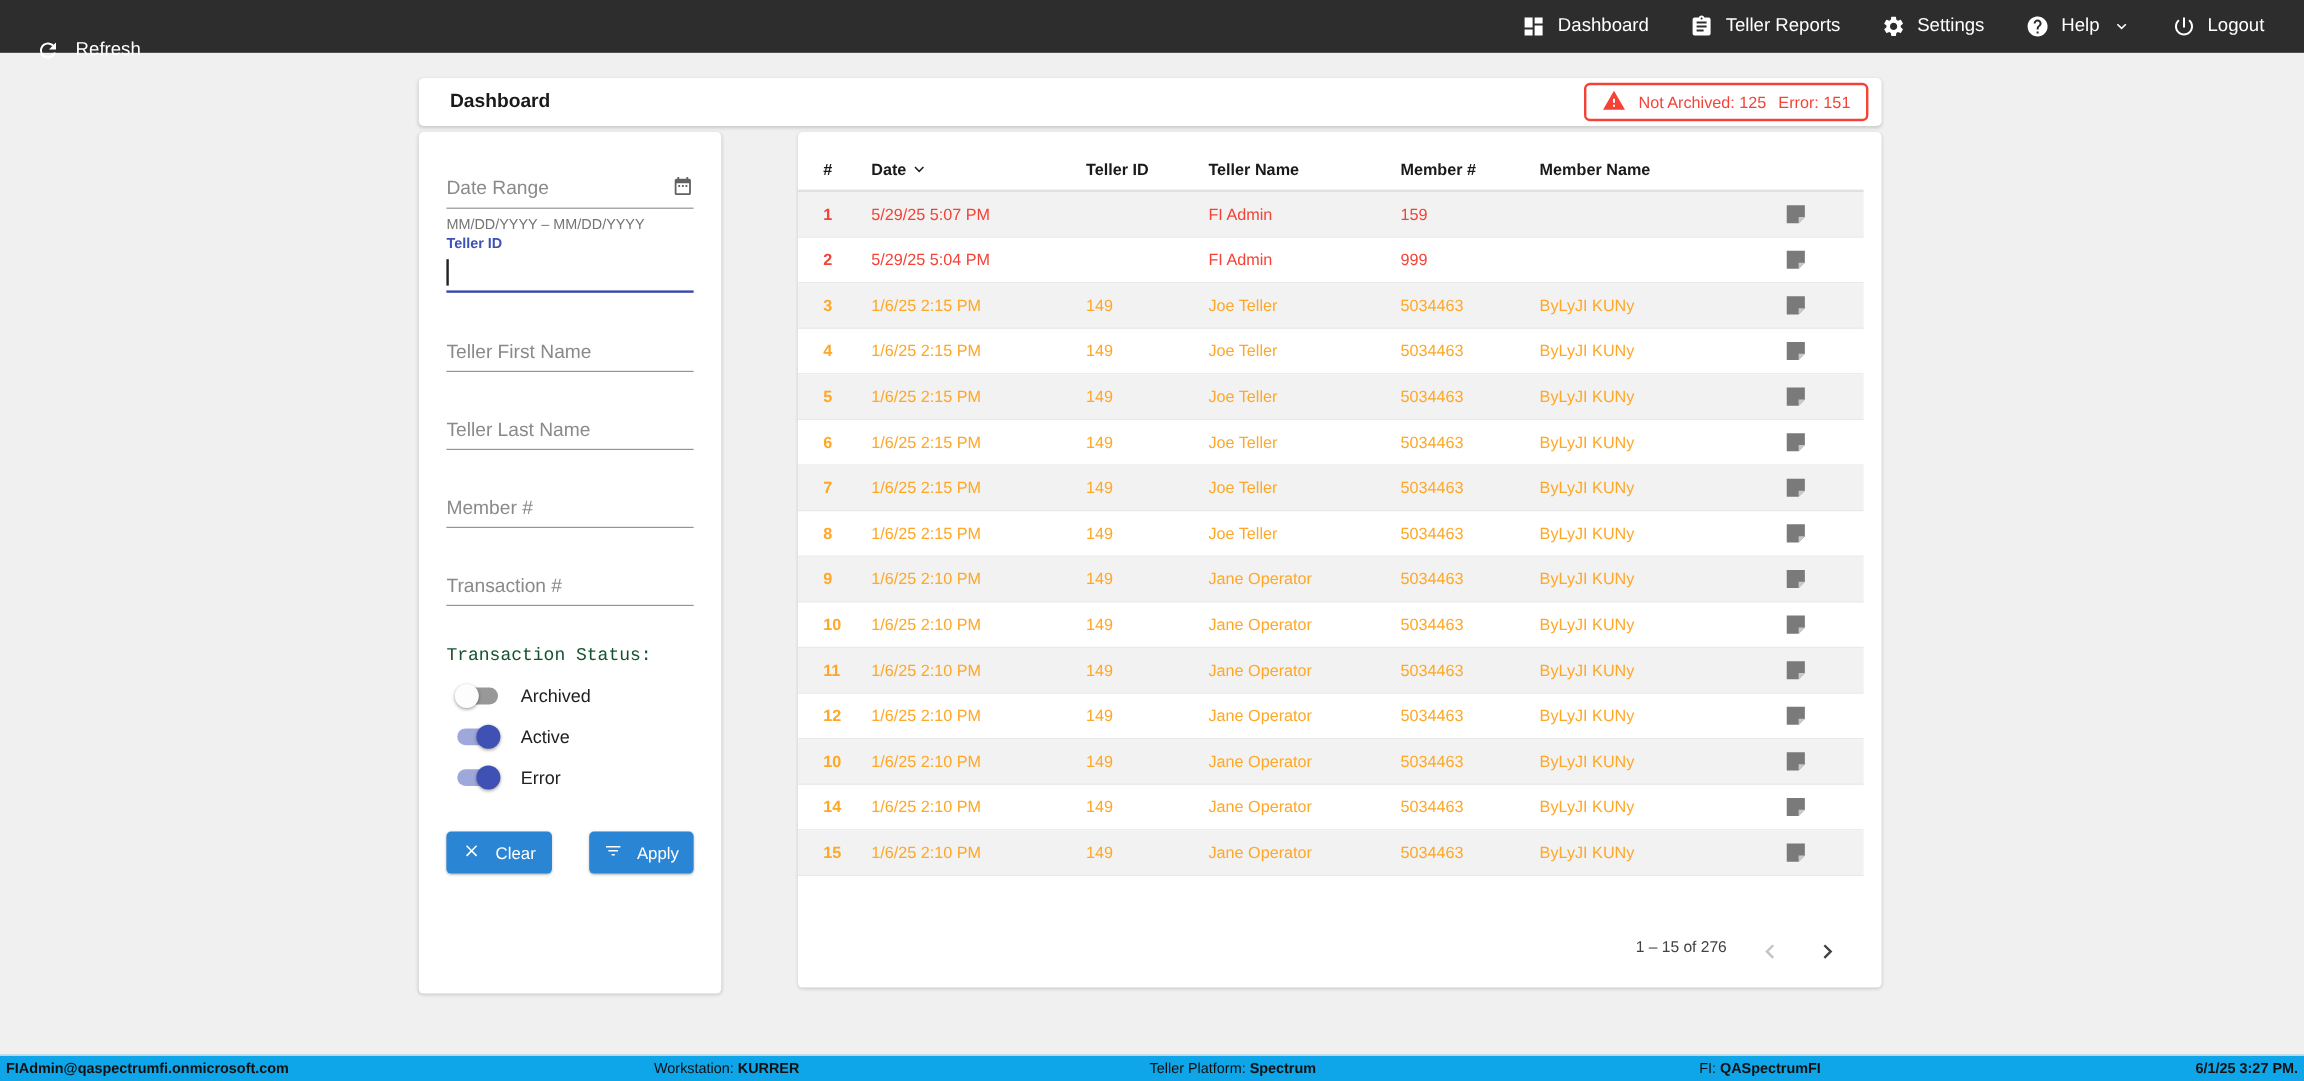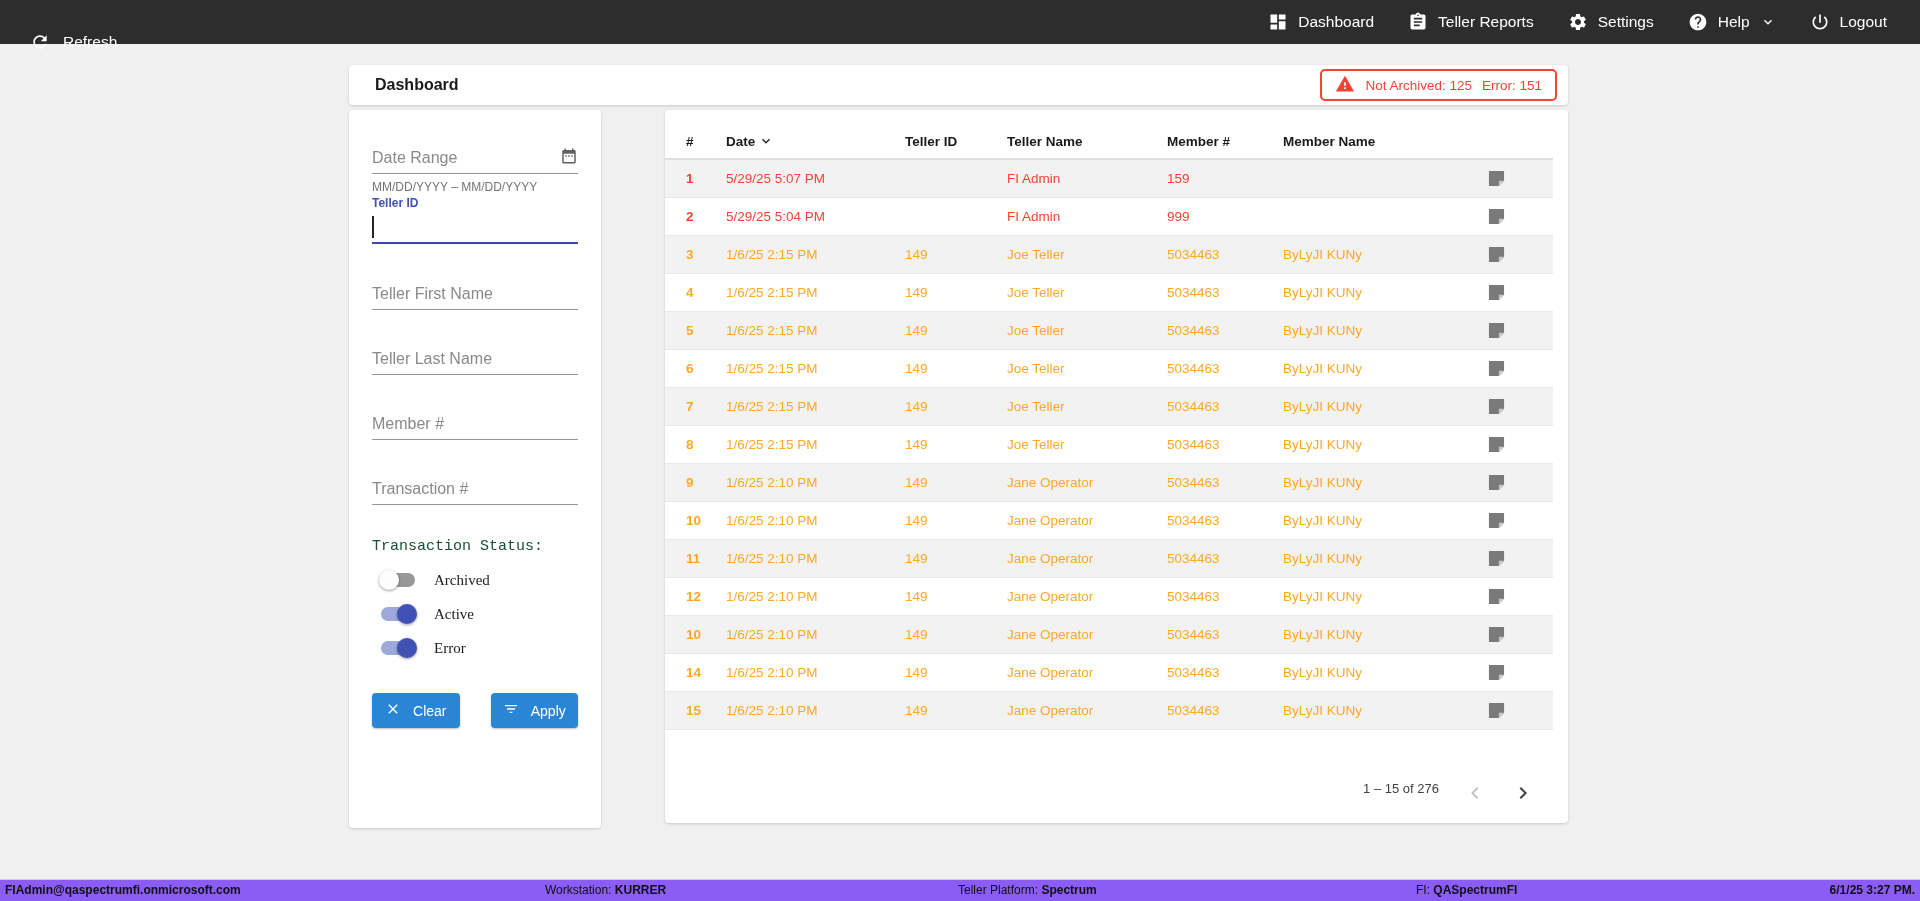--- a/index.html
+++ b/index.html
@@ -44,21 +44,21 @@
   .toggles { top:458px; left:30px; }
   .toggle-row { display:flex; align-items:center; height:24px; margin-bottom:10px; }
   .switch { position:relative; width:38px; height:24px; cursor:pointer; flex:0 0 auto; }
   .switch .track { position:absolute; left:2px; top:5px; width:34px; height:14px; border-radius:7px; }
   .switch .knob  { position:absolute; top:2px; width:20px; height:20px; border-radius:50%;
                    box-shadow:0 1px 3px rgba(0,0,0,.4); }
   .switch.off .track { background:#989898; }
   .switch.off .knob  { left:0; background:#fdfdfd; }
   .switch.on  .track { background:#9fa8da; }
   .switch.on  .knob  { left:18px; background:#3f51b5; }
-  .tlabel { font-size:15px; color:#212121; margin-left:17px;font-family:Liberation Serif, serif; }
+  .tlabel { font-size:15px; color:#212121; margin-left:17px; }
   .btn-row { top:583px; display:flex; gap:31px; }
   .btn { width:104px; height:35px; background:#2a86d5; border:none; border-radius:4px; color:#fff;
          font-size:14px; font-family:"Liberation Sans", sans-serif; display:flex; align-items:center;
          justify-content:center; gap:12px; cursor:pointer; box-shadow:0 1px 2px rgba(0,0,0,.25); }
 
   
   .table-card { left:665px; top:110px; width:903px; height:713px; }
   .tblwrap { margin-right:15px; }
   .thead { display:grid; grid-template-columns:40px 179px 102px 160px 116px 205px 1fr;
            padding-left:21px; height:36px; margin-top:14px; align-items:center;
@@ -71,21 +71,21 @@
   .trow.status-error  { color:#f44336; }
   .trow.status-active { color:#ffa726; }
   .trow .num { font-weight:bold; }
   .trow .icon-cell { display:flex; align-items:center; }
   .pager { position:absolute; right:33px; bottom:18px; display:flex; }
   .pager-text { font-size:13px; color:#424242; }
   .pg-btn { margin-left:24px; cursor:pointer; display:flex; align-items:center; }
   .pg-btn.disabled { cursor:default; }
 
   
-  .footer { position:absolute; left:0; bottom:0; width:1920px; height:22px; background:#8b5cf6;
+  .footer { position:absolute; left:0; bottom:0; width:1920px; height:22px; background:#0ea5e9;
             border-top:1px solid #cfcfcf; font-size:12px; color:#111; }
   .footer .seg { position:absolute; top:3px; white-space:nowrap; }
   .fs-user { left:5px; font-weight:bold; }
   .fs-ws { left:545px; }
   .fs-plat { left:958px; }
   .fs-fi { left:1416px; }
   .fs-dt { right:5px; font-weight:bold; }
   .footer b { font-weight:bold; }
 </style>
 </head>

